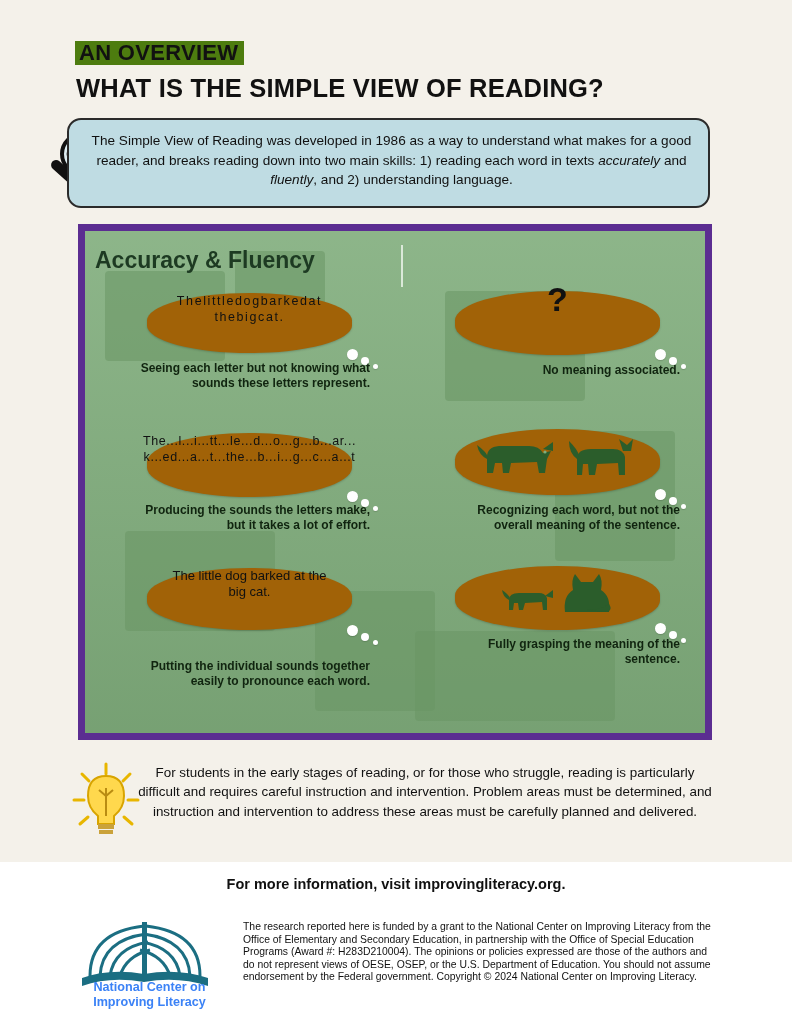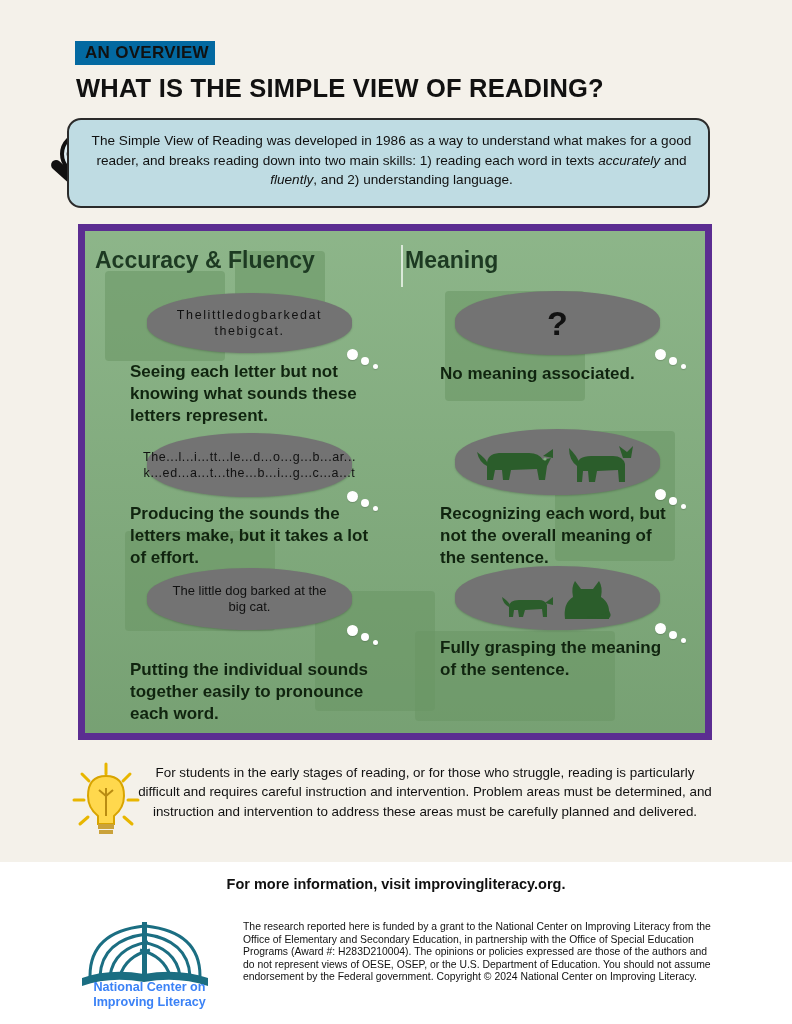--- a/index.html
+++ b/index.html
@@ -19,26 +19,26 @@
     width: 792px;
     height: 1024px;
     background: #f4f1ea;
   }
 
   
   .overview-tag {
     position: absolute;
     left: 75px;
     top: 41px;
-    background: #0369a1;
-    color: #111;
-    font-weight: bold;
-    font-size: 17px;
+    background: #4d7c0f;
+    color: #111;
+    font-weight: bold;
+    font-size: 22px;
     letter-spacing: 0.3px;
-    padding: 2px 6px 3px 10px;
+    padding: 2px 6px 3px 4px;
     line-height: 19px;
   }
   .main-title {
     position: absolute;
     left: 76px;
     top: 74px;
     font-size: 25.5px;
     font-weight: bold;
     color: #111;
     letter-spacing: 0.2px;
@@ -112,45 +112,45 @@
     top: 14px;
     width: 2px;
     height: 42px;
     background: #e9f2e8;
     opacity: 0.85;
   }
 
   
   .bubble {
     position: absolute;
-    background: #737373;
+    background: #a16207;
     border-radius: 50% / 46%;
     box-shadow: 0 1px 2px rgba(0,0,0,0.18);
     display: flex;
-    align-items: center;
+    align-items: flex-start;
     justify-content: center;
     text-align: center;
     color: #111;
     line-height: 16px;
   }
   .bubble .bubbletext { padding: 0 22px; }
   .dots { position: absolute; }
   .dot {
     position: absolute;
     background: #fff;
     border-radius: 50%;
     box-shadow: 0 1px 1px rgba(0,0,0,0.15);
   }
   .caption {
     position: absolute;
-    font-size: 17px;
-    font-weight: bold;
-    line-height: 22px;
+    font-size: 12px;
+    font-weight: bold;
+    line-height: 15px;
     color: #10240f;
-    text-align: left;
+    text-align: right;
   }
   .qmark {
     font-size: 34px;
     font-weight: bold;
     color: #111;
   }
 
   
   .sp-wide { letter-spacing: 1.6px; font-size: 12.5px; }
   .sp-mid  { letter-spacing: 0.6px; font-size: 12.5px; }
@@ -245,21 +245,20 @@
     <div class="blotch" style="left:20px; top:40px; width:120px; height:90px;"></div>
     <div class="blotch" style="left:150px; top:20px; width:90px; height:60px;"></div>
     <div class="blotch" style="left:360px; top:60px; width:140px; height:110px;"></div>
     <div class="blotch" style="left:470px; top:200px; width:120px; height:130px;"></div>
     <div class="blotch" style="left:40px; top:300px; width:150px; height:100px;"></div>
     <div class="blotch" style="left:230px; top:360px; width:120px; height:120px;"></div>
     <div class="blotch" style="left:330px; top:400px; width:200px; height:90px;"></div>
 
     <div class="head-divider"></div>
     <div class="col-head left">Accuracy &amp; Fluency</div>
-    <div class="col-head right">Meaning</div>
 
     <div class="bubble" style="left:62px; top:62px; width:205px; height:60px;">
       <span class="bubbletext sp-wide">Thelittledogbarkedat thebigcat.</span>
     </div>
     <div class="dots">
       <div class="dot" style="left:262px; top:118px; width:11px; height:11px;"></div>
       <div class="dot" style="left:276px; top:126px; width:8px; height:8px;"></div>
       <div class="dot" style="left:288px; top:133px; width:5px; height:5px;"></div>
     </div>
     <div class="caption" style="left:45px; top:130px; width:240px;">Seeing each letter but not knowing what sounds these letters represent.</div>

